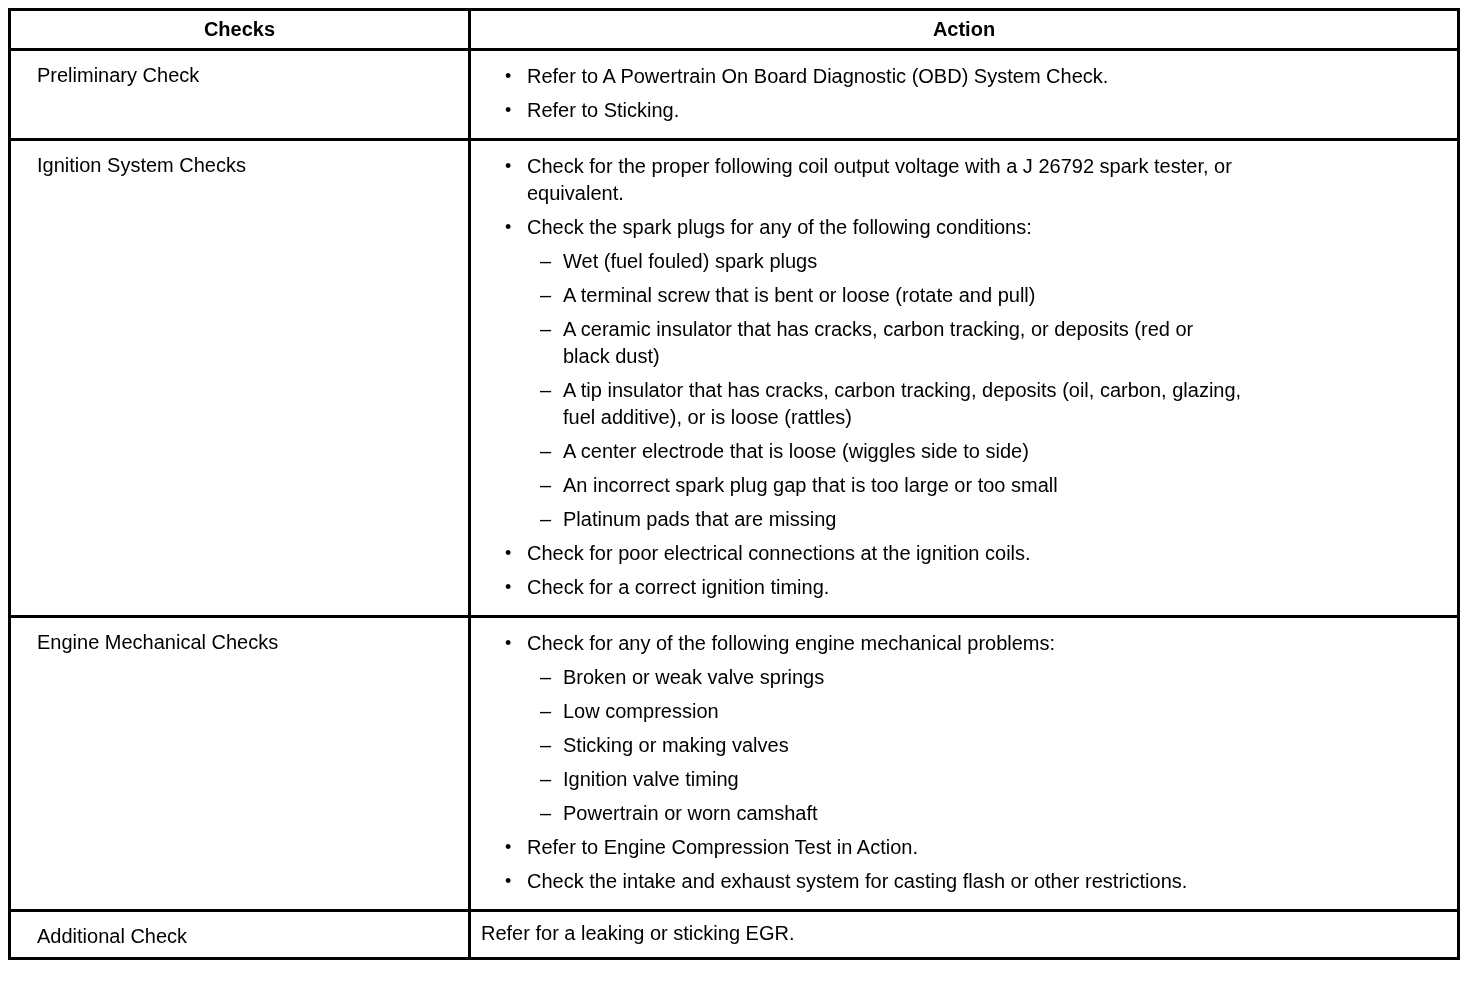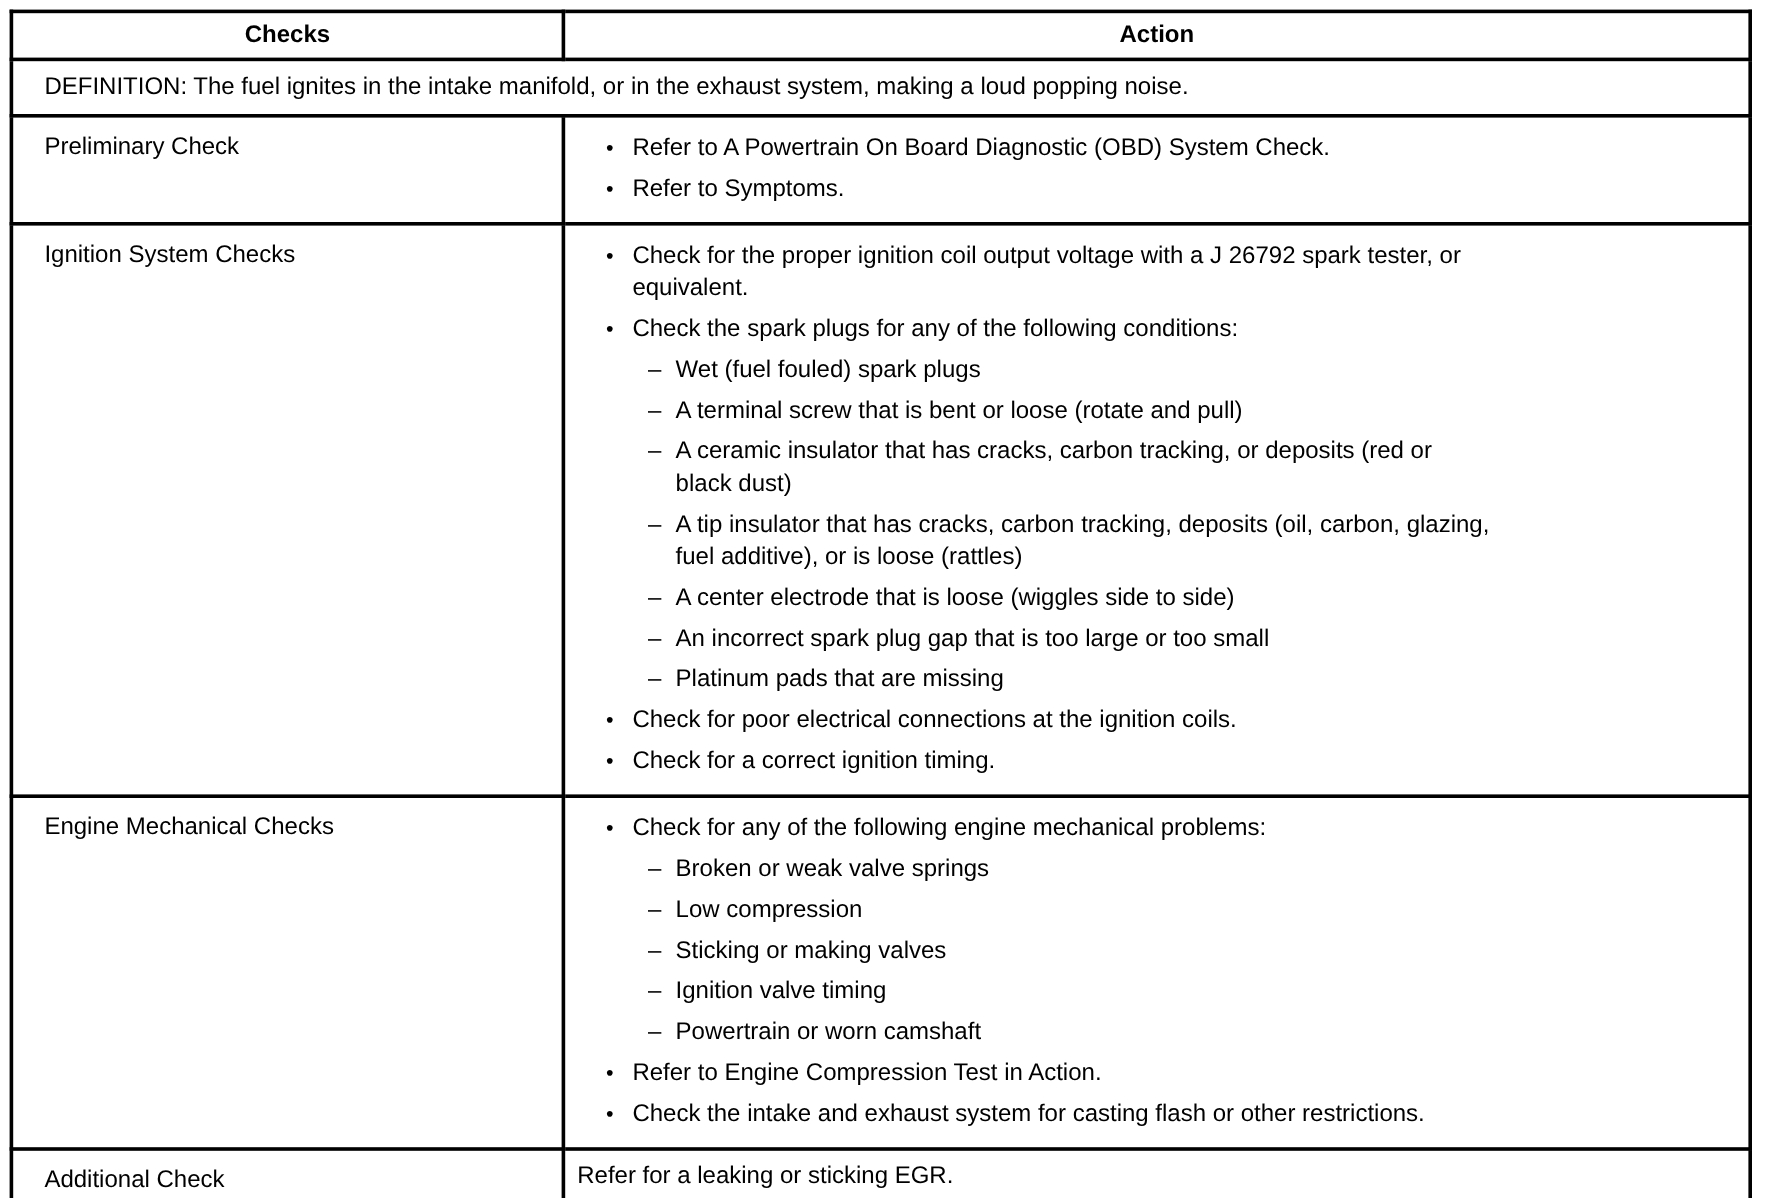--- a/index.html
+++ b/index.html
@@ -68,44 +68,41 @@
 <table class="doc-table">
   <colgroup>
     <col class="c1">
     <col class="c2">
   </colgroup>
   <tbody>
     <tr>
       <th>Checks</th>
       <th>Action</th>
     </tr>
-    <tr>
-      <td class="definition-cell" colspan="2">DEFINITION: The fuel ignites in the intake manifold, or in the exhaust system, making a loud popping noise.</td>
-    </tr>
   </tbody>
   <tbody id="rows">
       <tr>
         <td class="check-cell">Preliminary Check</td>
         <td class="action-cell">
           <div class="item bullet">
             <span class="marker">•</span>
             <span class="txt"><span>Refer to </span><span class="it">A Powertrain On Board Diagnostic (OBD) System Check</span><span>.</span></span>
           </div>
           <div class="item bullet">
             <span class="marker">•</span>
-            <span class="txt"><span>Refer to </span><span class="it">Symptoms</span><span>.</span></span>
+            <span class="txt"><span>Refer to </span><span class="it">Sticking</span><span>.</span></span>
           </div>
         </td>
       </tr>
       <tr>
         <td class="check-cell">Ignition System Checks</td>
         <td class="action-cell">
           <div class="item bullet">
             <span class="marker">•</span>
-            <span class="txt"><span>Check for the proper ignition coil output voltage with a </span><span class="it">J 26792</span><span> spark tester, or
+            <span class="txt"><span>Check for the proper following coil output voltage with a </span><span class="it">J 26792</span><span> spark tester, or
 equivalent.</span></span>
           </div>
           <div class="item bullet">
             <span class="marker">•</span>
             <span class="txt"><span>Check the spark plugs for any of the following conditions:</span></span>
           </div>
           <div class="item dash">
             <span class="marker">–</span>
             <span class="txt"><span>Wet (fuel fouled) spark plugs</span></span>
           </div>

